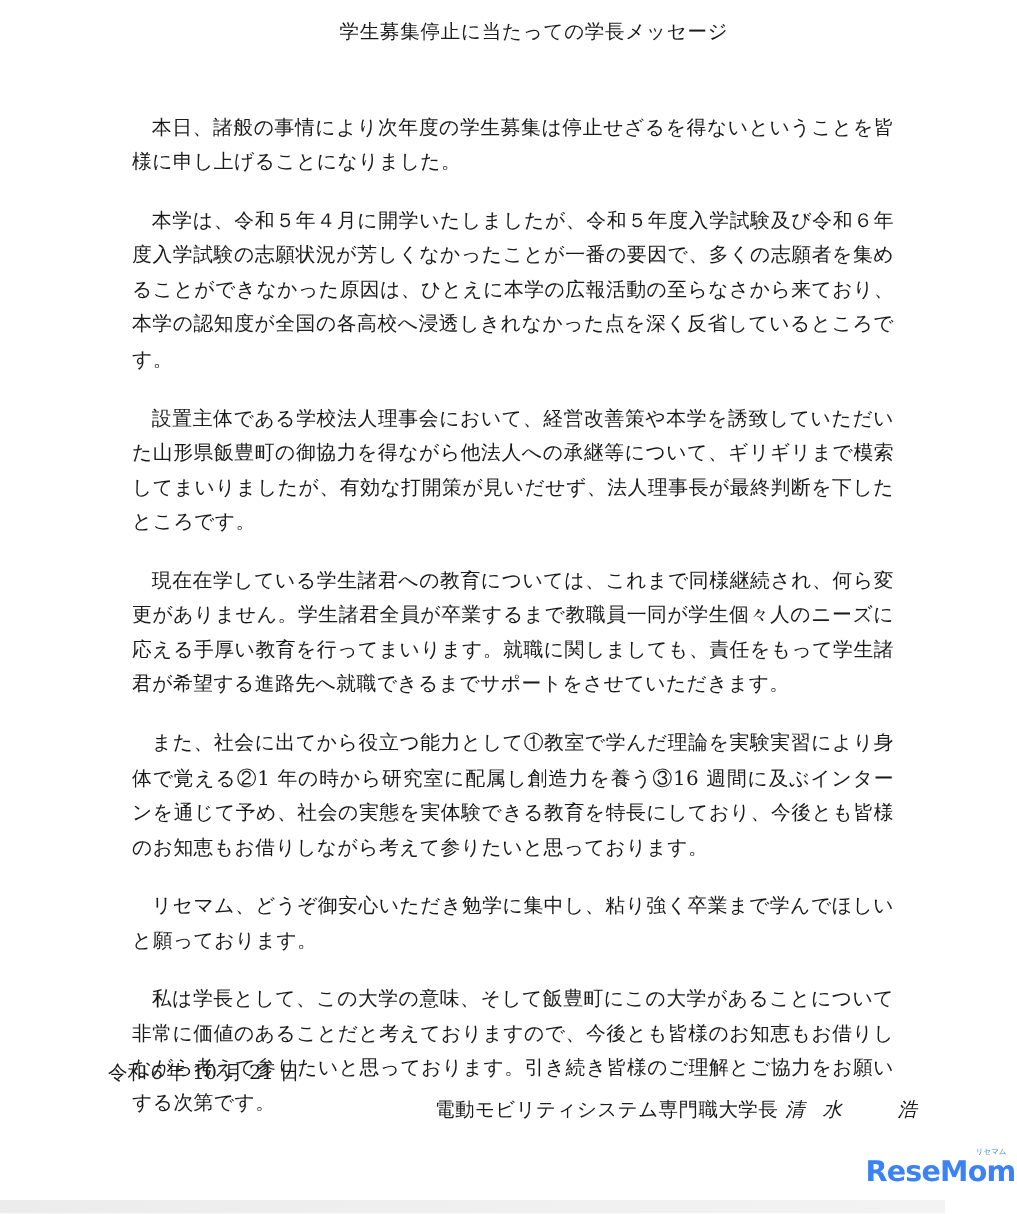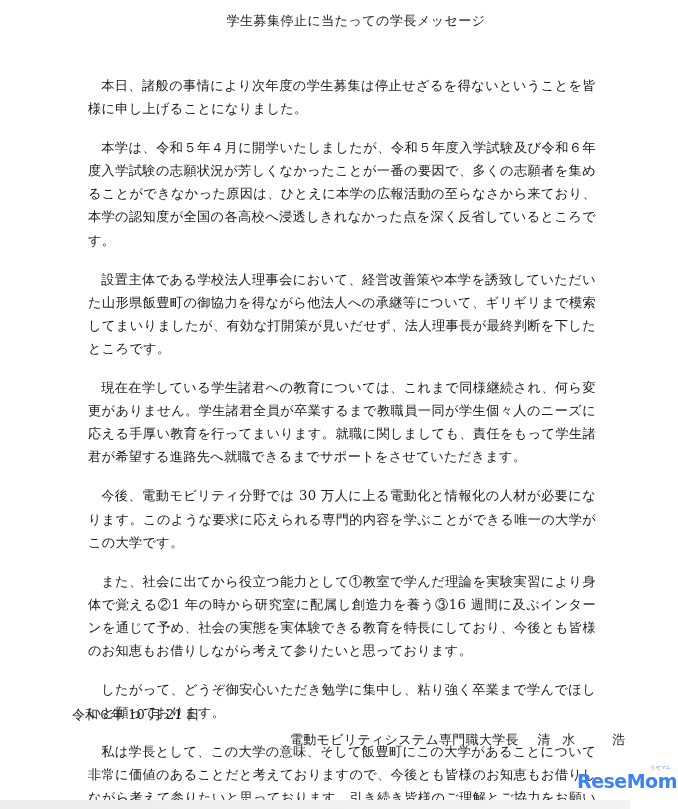--- a/index.html
+++ b/index.html
@@ -16,21 +16,21 @@
       position: absolute; top: 58px; left: 72px; width: 540px;
       font-size: 13.2px; line-height: 23.1px; letter-spacing: 0.3px;
     }
     .para { margin: 16px; text-indent: 1em; text-align: justify; }
     .date {
       position: absolute; top: 706px; left: 72px; font-size: 13px;
     }
     .signature {
       position: absolute; top: 731px; left: 290px; font-size: 13px; letter-spacing: 0.3px;
     }
-    .signature .name { margin-left: 14px; letter-spacing: 12px; }
+    .signature .name { letter-spacing: 12px; font-style: italic; }
     .logo {
       position: absolute; top: 770px; left: 577px;
       font-family: "DejaVu Sans", "Liberation Sans", sans-serif; font-weight: bold;
       font-size: 19px; color: #3b82f6; letter-spacing: -0.5px;
     }
     .logo .ruby {
       position: absolute; top: -6px; right: 6px; font-size: 5px; font-weight: normal; letter-spacing: 0;
     }
     .bottom-bar {
       position: absolute; top: 800px; left: 0; width: 630px; height: 9px;
@@ -40,23 +40,22 @@
 </head>
 <body>
 
 <div class="title">学生募集停止に当たっての学長メッセージ</div>
 
 <div class="body-text">
   <p class="para">本日、諸般の事情により次年度の学生募集は停止せざるを得ないということを皆様に申し上げることになりました。</p>
   <p class="para">本学は、令和５年４月に開学いたしましたが、令和５年度入学試験及び令和６年度入学試験の志願状況が芳しくなかったことが一番の要因で、多くの志願者を集めることができなかった原因は、ひとえに本学の広報活動の至らなさから来ており、本学の認知度が全国の各高校へ浸透しきれなかった点を深く反省しているところです。</p>
   <p class="para">設置主体である学校法人理事会において、経営改善策や本学を誘致していただいた山形県飯豊町の御協力を得ながら他法人への承継等について、ギリギリまで模索してまいりましたが、有効な打開策が見いだせず、法人理事長が最終判断を下したところです。</p>
   <p class="para">現在在学している学生諸君への教育については、これまで同様継続され、何ら変更がありません。学生諸君全員が卒業するまで教職員一同が学生個々人のニーズに応える手厚い教育を行ってまいります。就職に関しましても、責任をもって学生諸君が希望する進路先へ就職できるまでサポートをさせていただきます。</p>
-  <p class="para">今後、電動モビリティ分野では 30 万人に上る電動化と情報化の人材が必要になります。このような要求に応えられる専門的内容を学ぶことができる唯一の大学がこの大学です。</p>
   <p class="para">また、社会に出てから役立つ能力として①教室で学んだ理論を実験実習により身体で覚える②1 年の時から研究室に配属し創造力を養う③16 週間に及ぶインターンを通じて予め、社会の実態を実体験できる教育を特長にしており、今後とも皆様のお知恵もお借りしながら考えて参りたいと思っております。</p>
-  <p class="para">したがって、どうぞ御安心いただき勉学に集中し、粘り強く卒業まで学んでほしいと願っております。</p>
+  <p class="para">リセマム、どうぞ御安心いただき勉学に集中し、粘り強く卒業まで学んでほしいと願っております。</p>
   <p class="para">私は学長として、この大学の意味、そして飯豊町にこの大学があることについて非常に価値のあることだと考えておりますので、今後とも皆様のお知恵もお借りしながら考えて参りたいと思っております。引き続き皆様のご理解とご協力をお願いする次第です。</p>
 </div>
 
 <div class="date">令和６年 10 月 21 日</div>
 
 <div class="signature">
   <span>電動モビリティシステム専門職大学長</span>
   <span class="name">清水　浩</span>
 </div>
 

